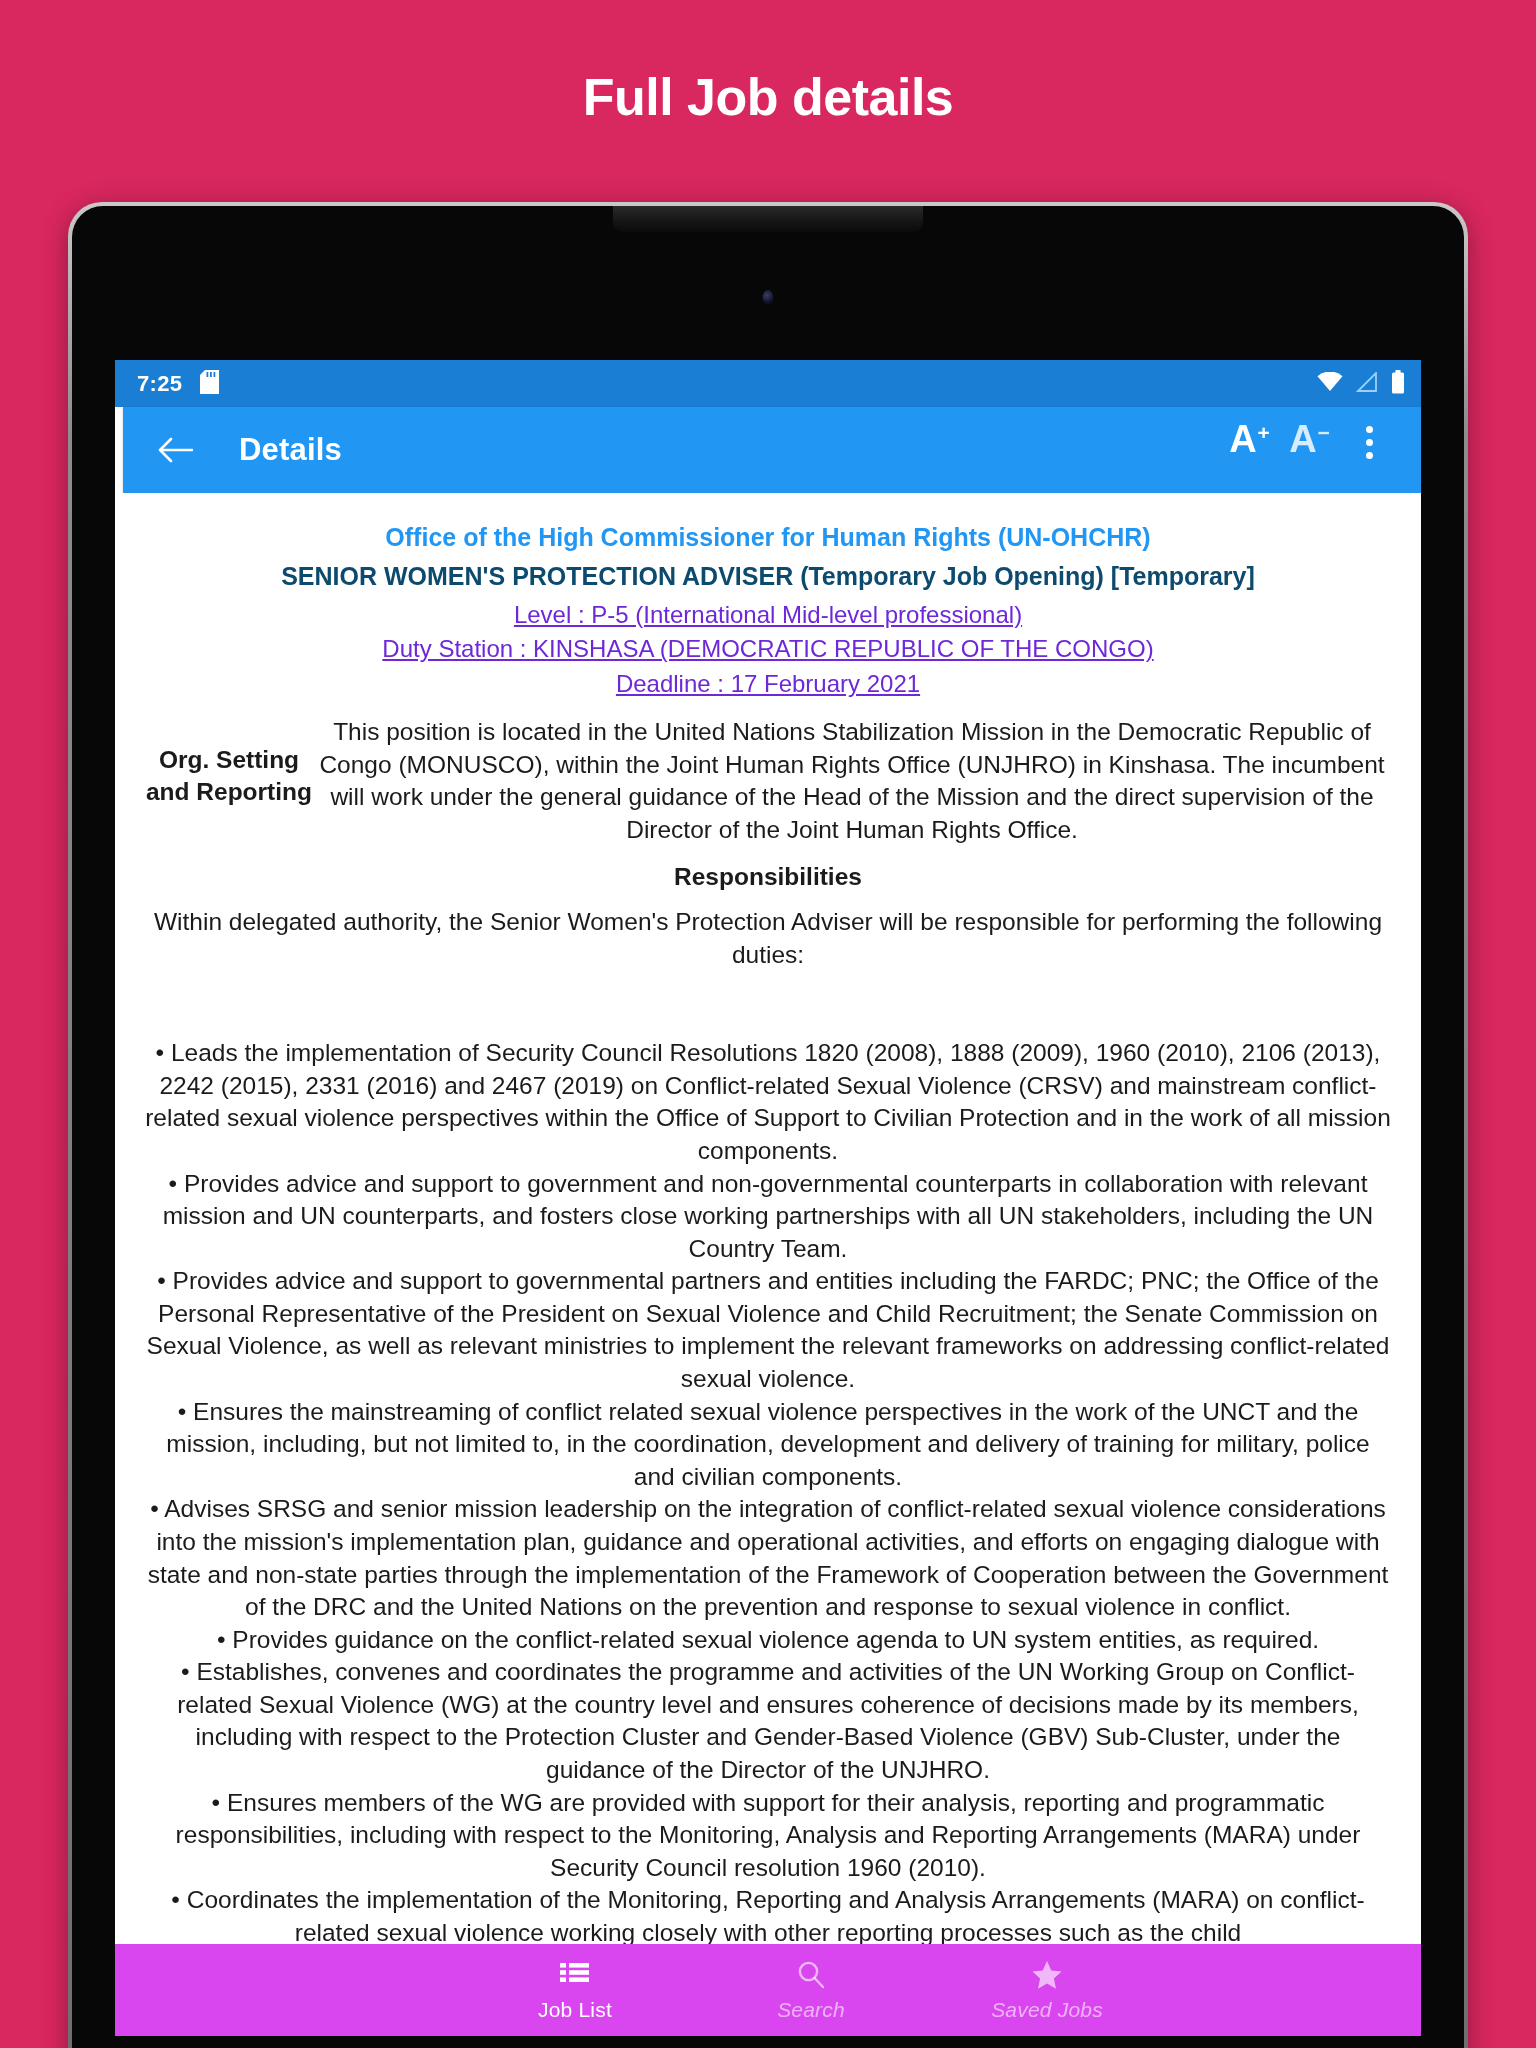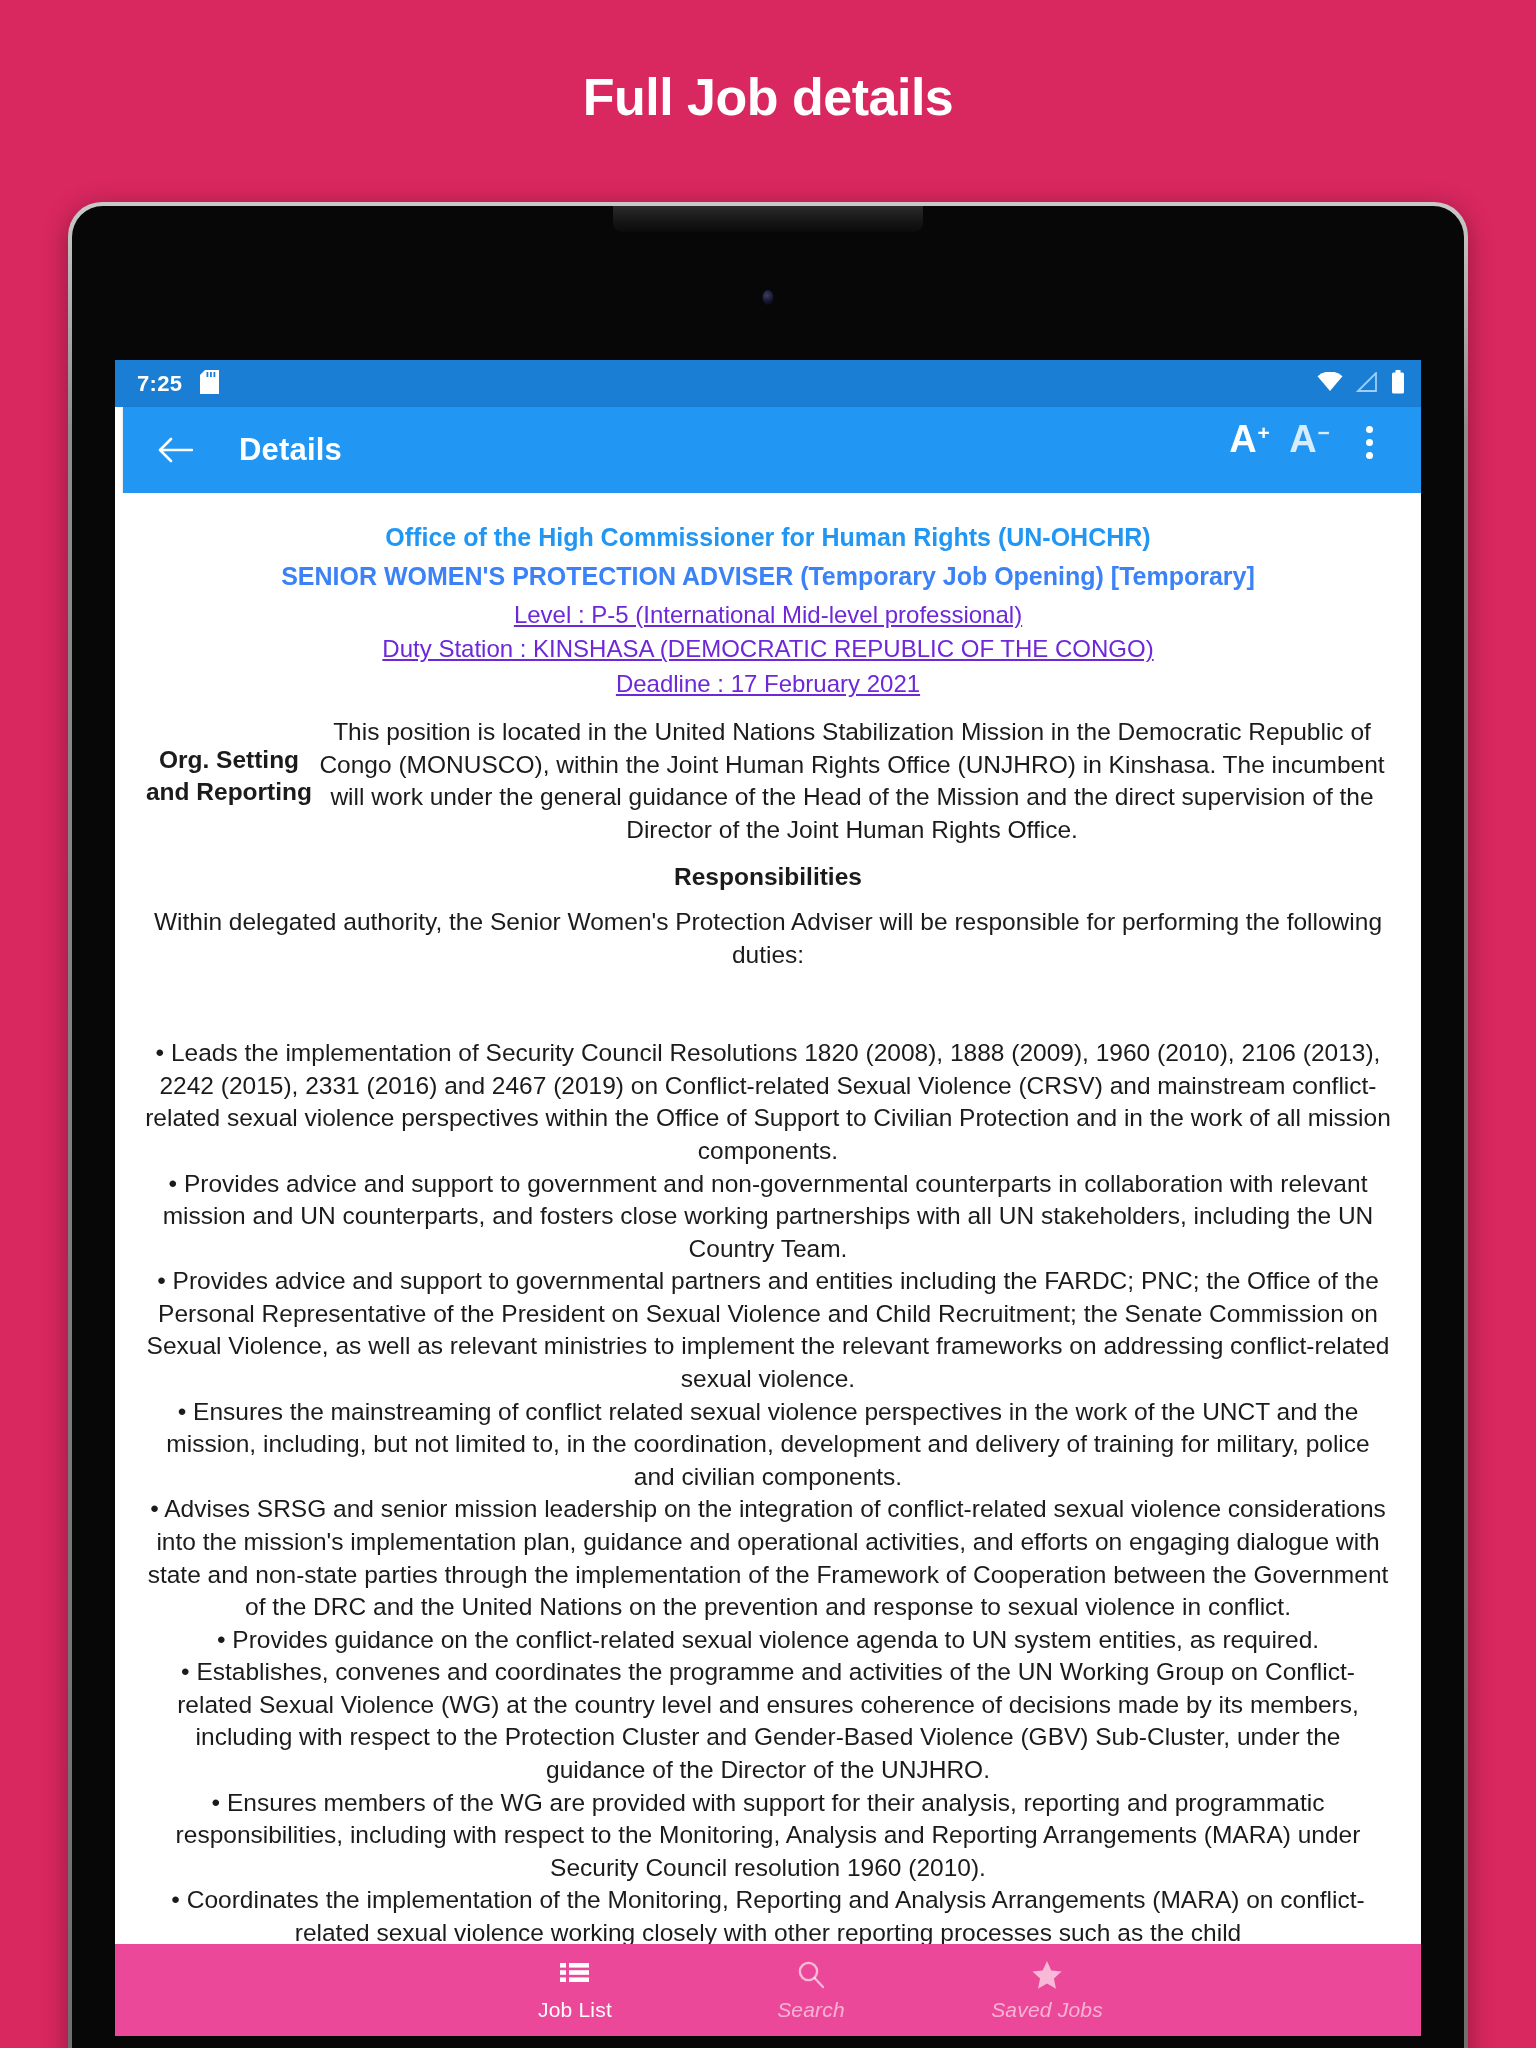--- a/index.html
+++ b/index.html
@@ -187,21 +187,21 @@
   .org-name {
     color: #2196f3;
     font-weight: bold;
     font-size: 25px;
     margin-bottom: 6px;
   }
   .job-title {
     font-weight: bold;
     font-size: 25px;
     margin-bottom: 5px;
-    color: #3b82f6;
+    color: #0c4a6e;
   }
   .meta-line {
     font-size: 24px;
     margin-bottom: 3px;
     color: #6d28d9;
     text-decoration: underline;
   }
 
   .org-setting-row {
     display: flex;
@@ -236,21 +236,21 @@
   .bullets { font-size: 24.5px; line-height: 1.33; margin-top: 36px; }
   .bullet { margin: 0; }
 
   
   .bottom-nav {
     position: absolute;
     left: 0;
     bottom: 0;
     width: 100%;
     height: 92px;
-    background: #ec4899;
+    background: #d946ef;
     display: flex;
     align-items: center;
     justify-content: center;
     gap: 0;
   }
   .nav-item {
     width: 236px;
     display: flex;
     flex-direction: column;
     align-items: center;

